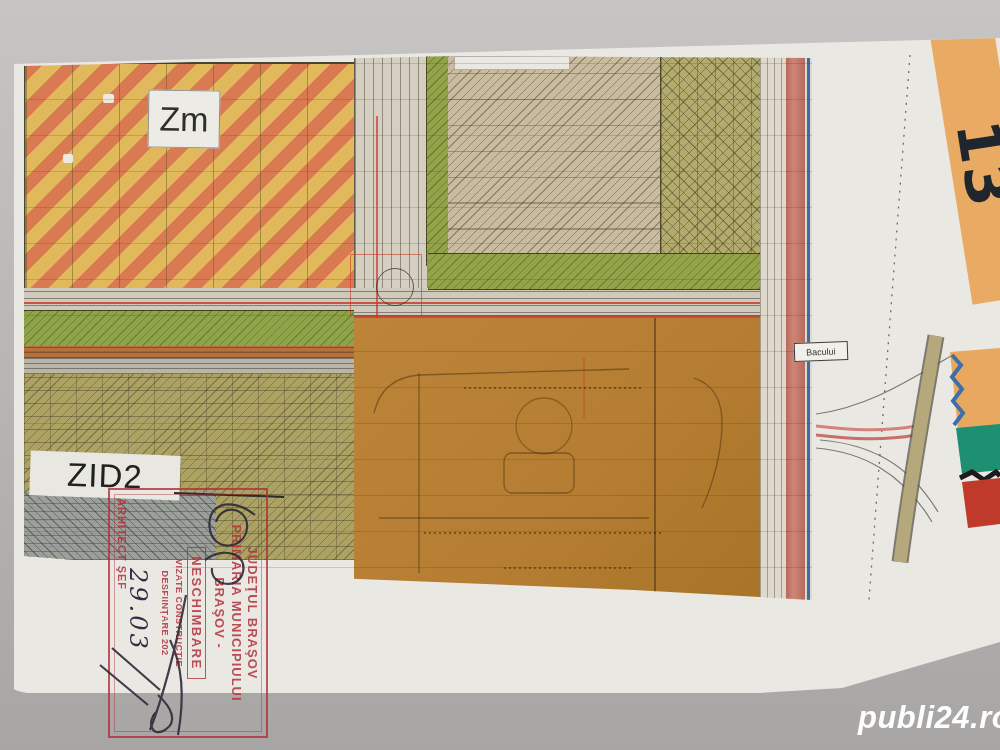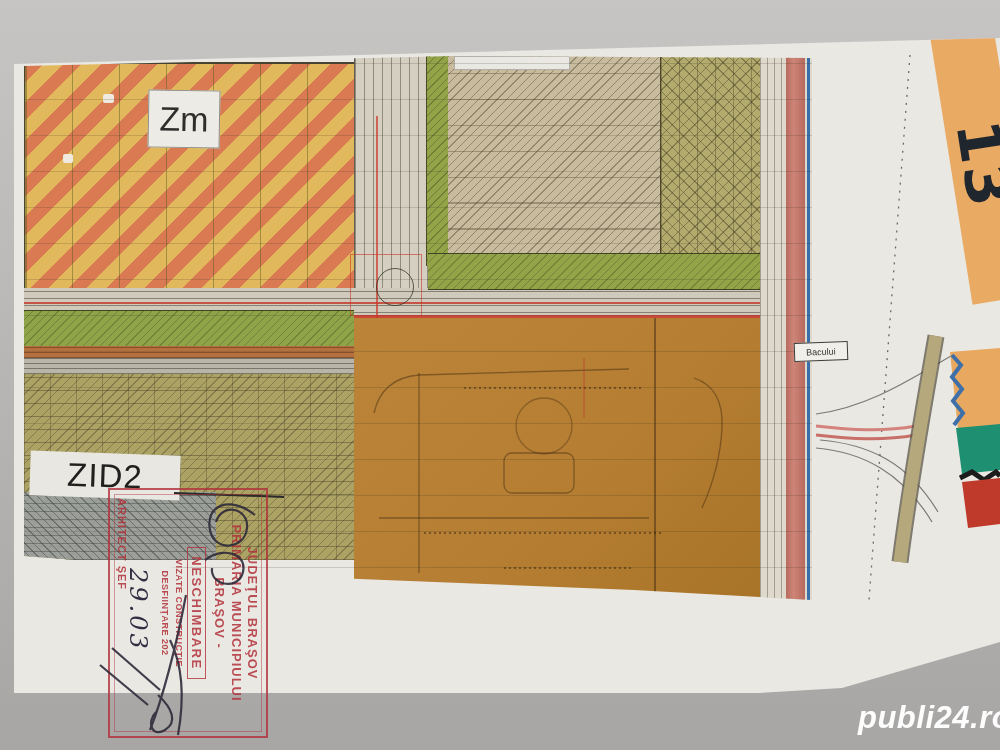--- a/index.html
+++ b/index.html
@@ -4,21 +4,21 @@
 <style>
   html,body{margin:0;padding:0;}
   #page{position:relative;width:1000px;height:750px;overflow:hidden;
         background:linear-gradient(180deg,#c7c5c4 0%,#bbb9b8 40%,#a8a6a5 100%);
         font-family:"Liberation Sans",sans-serif;}
   .abs{position:absolute;}
 
   
   #paper{left:0;top:0;width:1000px;height:693px;
          clip-path:polygon(14px 64px,1000px 38px,1000px 642px,842px 688px,310px 720px,96px 746px,38px 742px,14px 694px);
-         background:#eae8e3;}
+         background:#eae8e3;border-radius:28px;}
 
   
   #artwork{left:24px;top:56px;width:792px;height:548px;
            clip-path:polygon(0px 10px,430px 0px,788px 2px,788px 544px,610px 534px,260px 520px,0px 500px);}
   .zone{position:absolute;}
 
   #zone-zm{left:0;top:6px;width:348px;height:226px;
     background:
       repeating-linear-gradient(90deg,rgba(80,90,30,.45) 0 1.5px,transparent 1.5px 47px),
       repeating-linear-gradient(135deg,#d97a52 0 13px,#e2b85c 13px 27px);

